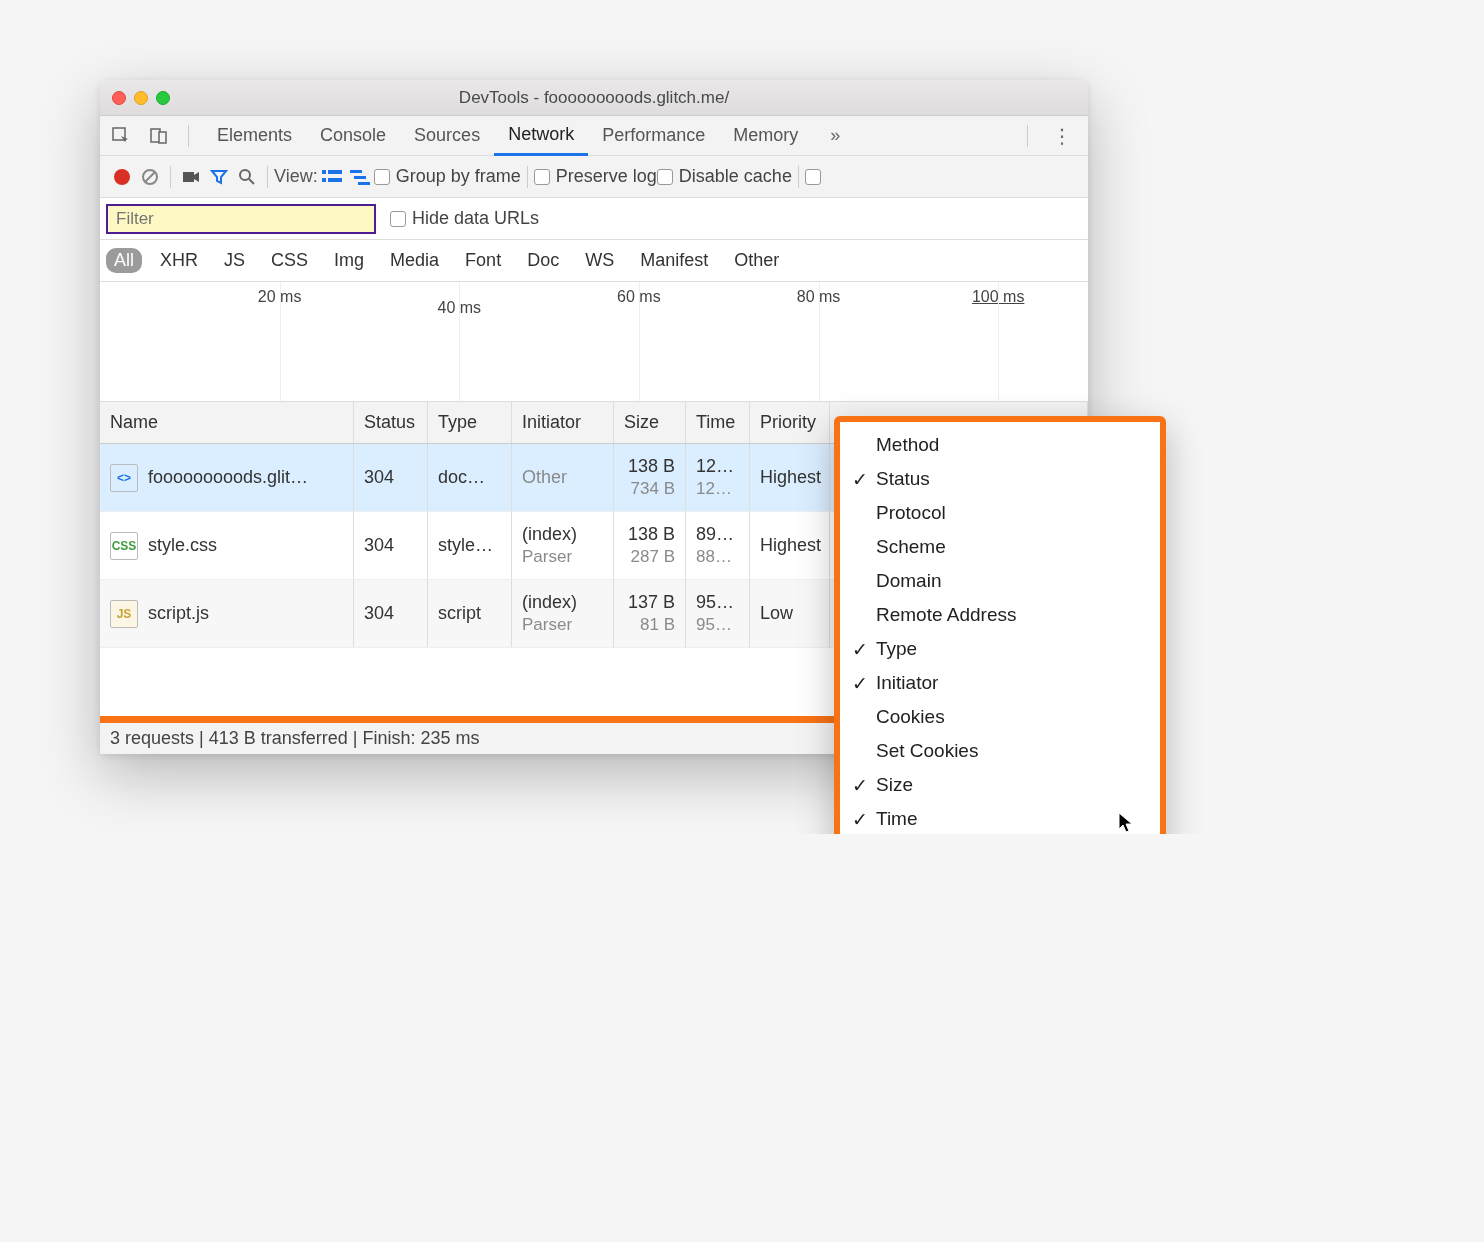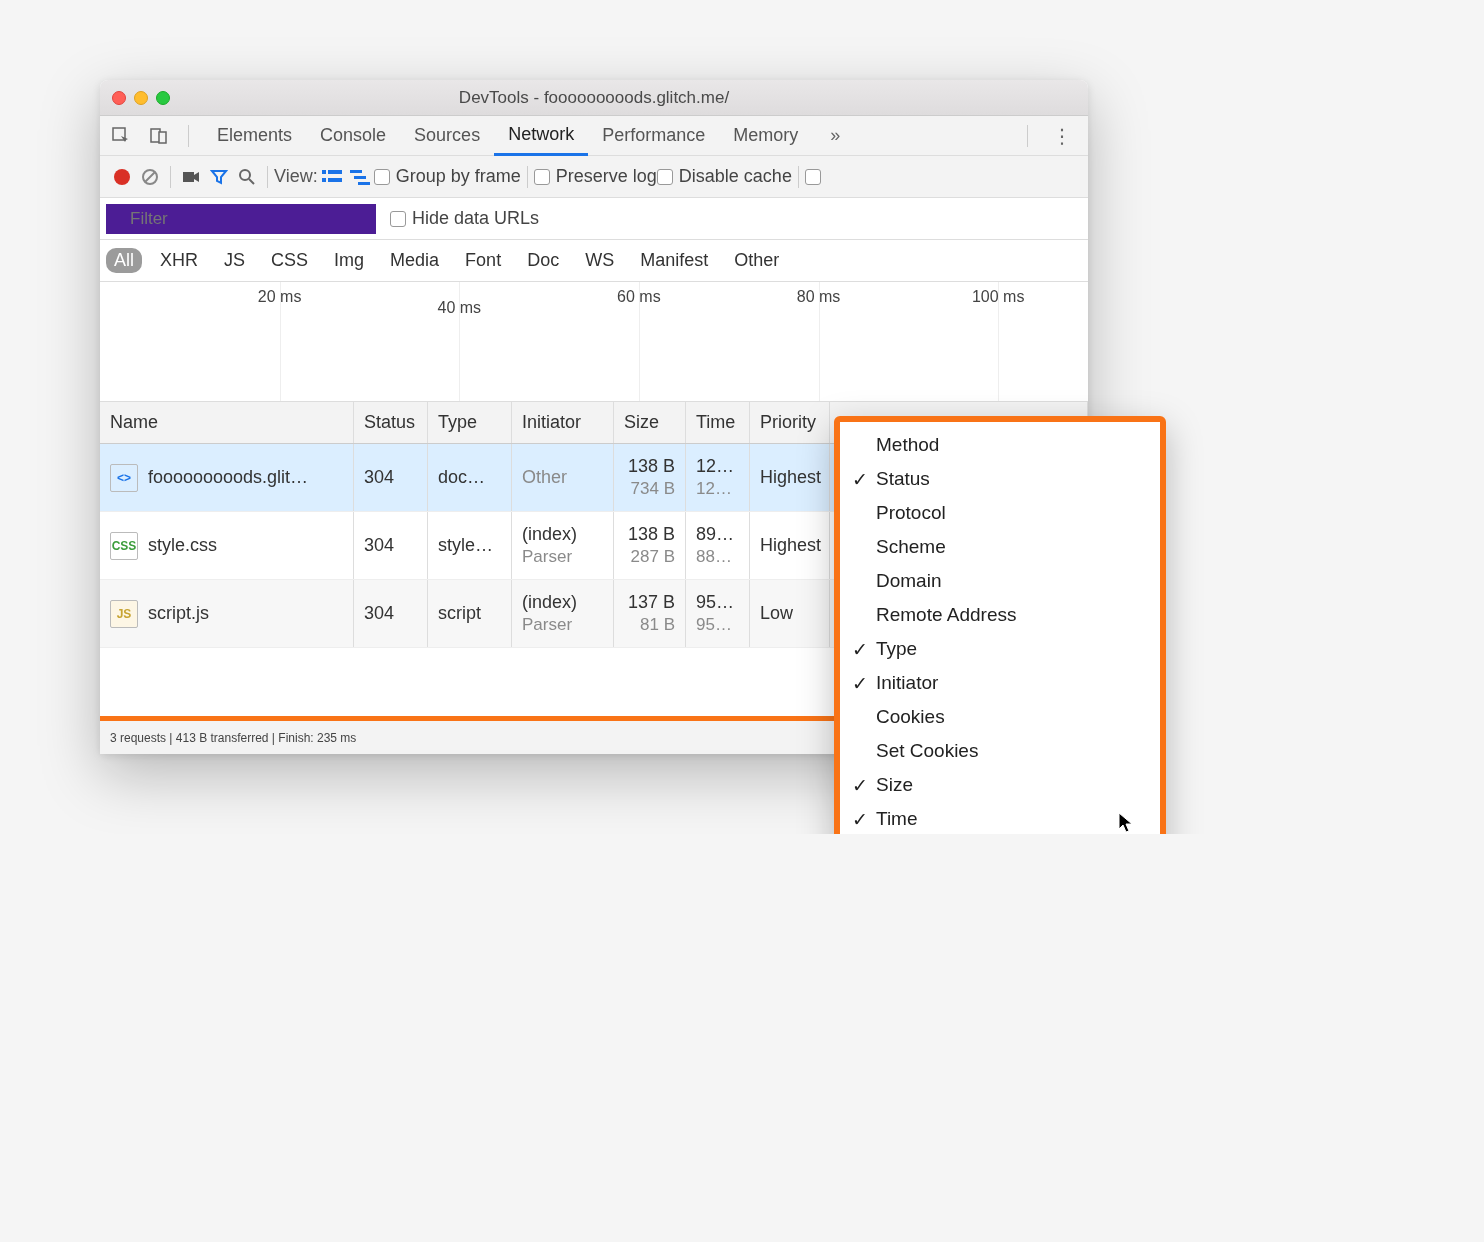--- a/index.html
+++ b/index.html
@@ -67,22 +67,22 @@
 .tb-label { font-size:18px; color:#555; }
 .checkbox-label { display:flex; align-items:center; gap:6px; font-size:18px; color:#444; }
 .checkbox {
   width:16px; height:16px; border:1px solid #999; border-radius:3px; background:#fff;
 }
 .filter-row {
   display:flex; align-items:center; height:42px; border-bottom:1px solid #ddd;
   padding: 0 6px; gap:14px; background:#fff;
 }
 .filter-input {
-  border:6px solid #4c1d95; height:30px; padding:0 18px; font-size:17px; color:#888;
-  width:270px; background:#4c1d95;
+  border:2px solid #4c1d95; height:30px; padding:0 8px; font-size:17px; color:#888;
+  width:270px; background:#fef9c3;
 }
 .type-row {
   display:flex; align-items:center; height:42px; border-bottom:1px solid #ddd;
   padding:0 6px; gap:10px; background:#fff; color:#333; font-size:18px;
 }
 .pill { padding:2px 8px; border-radius:10px; cursor:pointer; }
 .pill.active { background:#9b9b9b; color:#fff; }
 .timeline {
   height:120px; border-bottom:1px solid #ddd; background:#fff;
   position:relative;
@@ -105,22 +105,22 @@
 .row.striped { background:#f7f7f7; }
 .file-icon { width:28px; height:28px; margin-right:10px; flex-shrink:0; border:1px solid #bbb; border-radius:2px; display:flex; align-items:center; justify-content:center; font-size:12px; font-weight:bold; }
 .file-doc { color:#1a73e8; }
 .file-css { color:#3c9d3c; }
 .file-js { color:#c7a433; background:#fdf6e5; }
 .two-line { display:flex; flex-direction:column; line-height:1.3; }
 .two-line .sub { color:#8a8a8a; font-size:17px; }
 .linkish { color:#333; }
 .col-size .two-line { align-items:flex-end; }
 .status-bar {
-  height:38px; border-top:5px solid #f97316; background:#f3f3f3;
-  display:flex; align-items:center; padding:0 10px; font-size:12px; color:#444;
+  height:38px; border-top:7px solid #f97316; background:#f3f3f3;
+  display:flex; align-items:center; padding:0 10px; font-size:18px; color:#444;
 }
 .context-menu {
   position:absolute; top:336px; left:734px;
   width:332px; background:#fff;
   border:6px solid #f97316; border-radius:6px;
   box-shadow:0 12px 36px rgba(0,0,0,0.25);
   padding:6px 0; font-size:19px; color:#222;
   z-index:10;
 }
 .menu-item {
@@ -261,21 +261,21 @@
       <span class="pill">Manifest</span>
       <span class="pill">Other</span>
     </div>
 
   <div class="timeline">
     <div class="ticks" id="ticks">
         <span class="tick" style="left: 18.1818%;">20 ms</span>
         <span class="tick" style="left: 36.3636%; margin-top: 11px;">40 ms</span>
         <span class="tick" style="left: 54.5455%;">60 ms</span>
         <span class="tick" style="left: 72.7273%;">80 ms</span>
-        <span class="tick" style="left: 90.9091%;">100 ms</span>
+        <span class="tick" style="left: 90.9091%; text-decoration: underline;">100 ms</span>
       </div>
     <div class="grid" id="gridlines">
         <div class="vline" style="left: 18.1818%;"></div>
         <div class="vline" style="left: 36.3636%;"></div>
         <div class="vline" style="left: 54.5455%;"></div>
         <div class="vline" style="left: 72.7273%;"></div>
         <div class="vline" style="left: 90.9091%;"></div>
       </div>
   </div>
 

